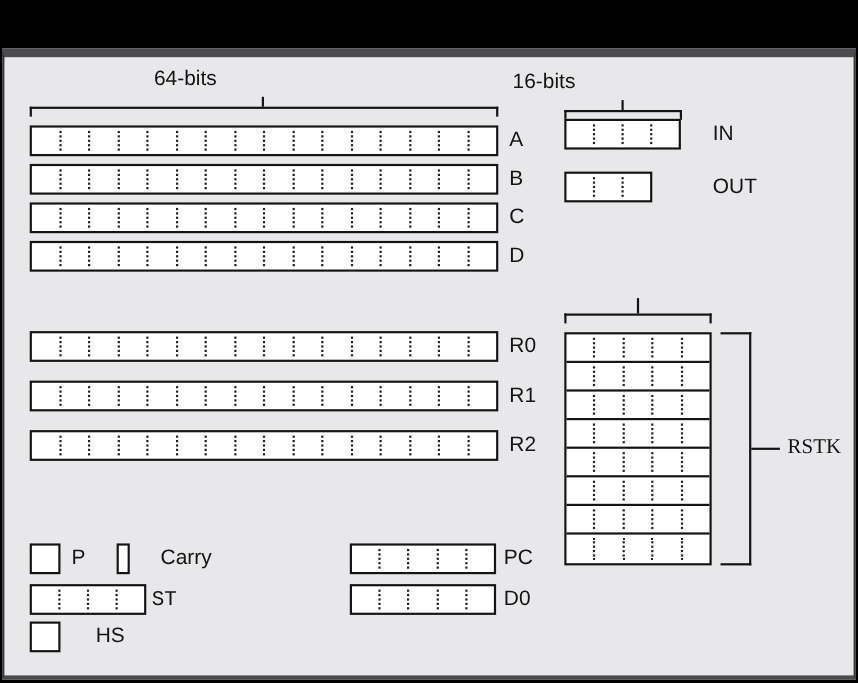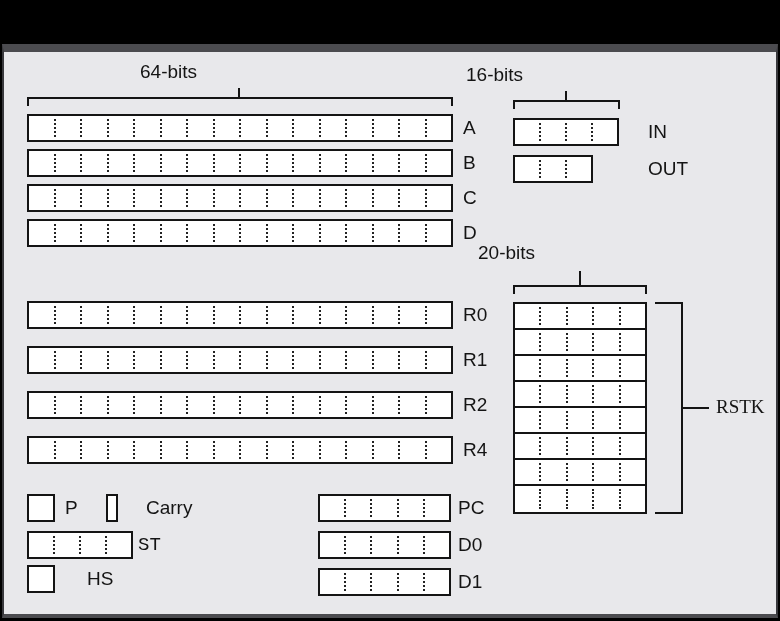--- a/index.html
+++ b/index.html
@@ -21,21 +21,21 @@
   .box{
     box-sizing:border-box;height:28px;border:2px solid var(--line,#141414);
     background:var(--box-bg,#fff);display:flex;align-items:stretch;
   }
   .cell{flex:1 1 0;margin:3px 0;}
   .cell + .cell{border-left:2px dotted #222;}
   .lbl{font-size:19px;line-height:28px;white-space:nowrap;}
   .reg-label{margin-left:10px;}
   #group-working{left:27px;top:114px;gap:7px;}
   #group-scratch{left:27px;top:301px;gap:17px;}
-  #group-io{left:513px;top:118px;gap:9px;}
+  #group-io{left:513px;top:108px;gap:20px;}
   #group-io .reg-label{position:absolute;left:135px;margin:0;}
   #group-pointer{left:318px;top:494px;gap:9px;}
   #group-pointer .reg-label{margin-left:7px;}
   .hline{position:absolute;height:2px;background:var(--line,#141414);}
   .vline{position:absolute;width:2px;background:var(--line,#141414);}
   .brace-label{position:absolute;width:200px;text-align:left;font-size:19px;line-height:22px;}
   .flag-row{position:absolute;display:flex;align-items:center;height:28px;}
   .sq{width:28px;}
   .carry-box{width:12px;}
   #st-box{width:106px;}
@@ -62,21 +62,20 @@
   </div>
 
   <div class="brace-label" style="left:466px;top:64px;">16-bits</div>
   <div>
     <div class="hline" style="left:513px;top:100px;width:107px;"></div>
     <div class="vline" style="left:513px;top:100px;height:9px;"></div>
     <div class="vline" style="left:618px;top:100px;height:9px;"></div>
     <div class="vline" style="left:565px;top:91px;height:9px;"></div>
   </div>
 
-  <div class="brace-label" style="left:478px;top:242px;">20-bits</div>
   <div>
     <div class="hline" style="left:513px;top:285px;width:134px;"></div>
     <div class="vline" style="left:513px;top:285px;height:9px;"></div>
     <div class="vline" style="left:645px;top:285px;height:9px;"></div>
     <div class="vline" style="left:579px;top:271px;height:14px;"></div>
   </div>
 
   <div class="grp" id="group-working">
       <div class="reg-row">
         <div class="box" style="width: 426px;">
@@ -220,41 +219,20 @@
           <div class="cell"></div>
           <div class="cell"></div>
           <div class="cell"></div>
           <div class="cell"></div>
           <div class="cell"></div>
           <div class="cell"></div>
           <div class="cell"></div>
         </div>
         <span class="lbl reg-label">R2</span>
       </div>
-      <div class="reg-row">
-        <div class="box" style="width: 426px;">
-          <div class="cell"></div>
-          <div class="cell"></div>
-          <div class="cell"></div>
-          <div class="cell"></div>
-          <div class="cell"></div>
-          <div class="cell"></div>
-          <div class="cell"></div>
-          <div class="cell"></div>
-          <div class="cell"></div>
-          <div class="cell"></div>
-          <div class="cell"></div>
-          <div class="cell"></div>
-          <div class="cell"></div>
-          <div class="cell"></div>
-          <div class="cell"></div>
-          <div class="cell"></div>
-        </div>
-        <span class="lbl reg-label">R4</span>
-      </div>
     </div>
   <div class="grp" id="group-io">
       <div class="reg-row">
         <div class="box" style="width: 106px;">
           <div class="cell"></div>
           <div class="cell"></div>
           <div class="cell"></div>
           <div class="cell"></div>
         </div>
         <span class="lbl reg-label">IN</span>
@@ -281,30 +259,20 @@
       </div>
       <div class="reg-row">
         <div class="box" style="width: 133px;">
           <div class="cell"></div>
           <div class="cell"></div>
           <div class="cell"></div>
           <div class="cell"></div>
           <div class="cell"></div>
         </div>
         <span class="lbl reg-label">D0</span>
-      </div>
-      <div class="reg-row">
-        <div class="box" style="width: 133px;">
-          <div class="cell"></div>
-          <div class="cell"></div>
-          <div class="cell"></div>
-          <div class="cell"></div>
-          <div class="cell"></div>
-        </div>
-        <span class="lbl reg-label">D1</span>
       </div>
     </div>
 
   <div id="rstk-grid">
       <div class="rstk-row">
         <div class="cell"></div>
         <div class="cell"></div>
         <div class="cell"></div>
         <div class="cell"></div>
         <div class="cell"></div>

